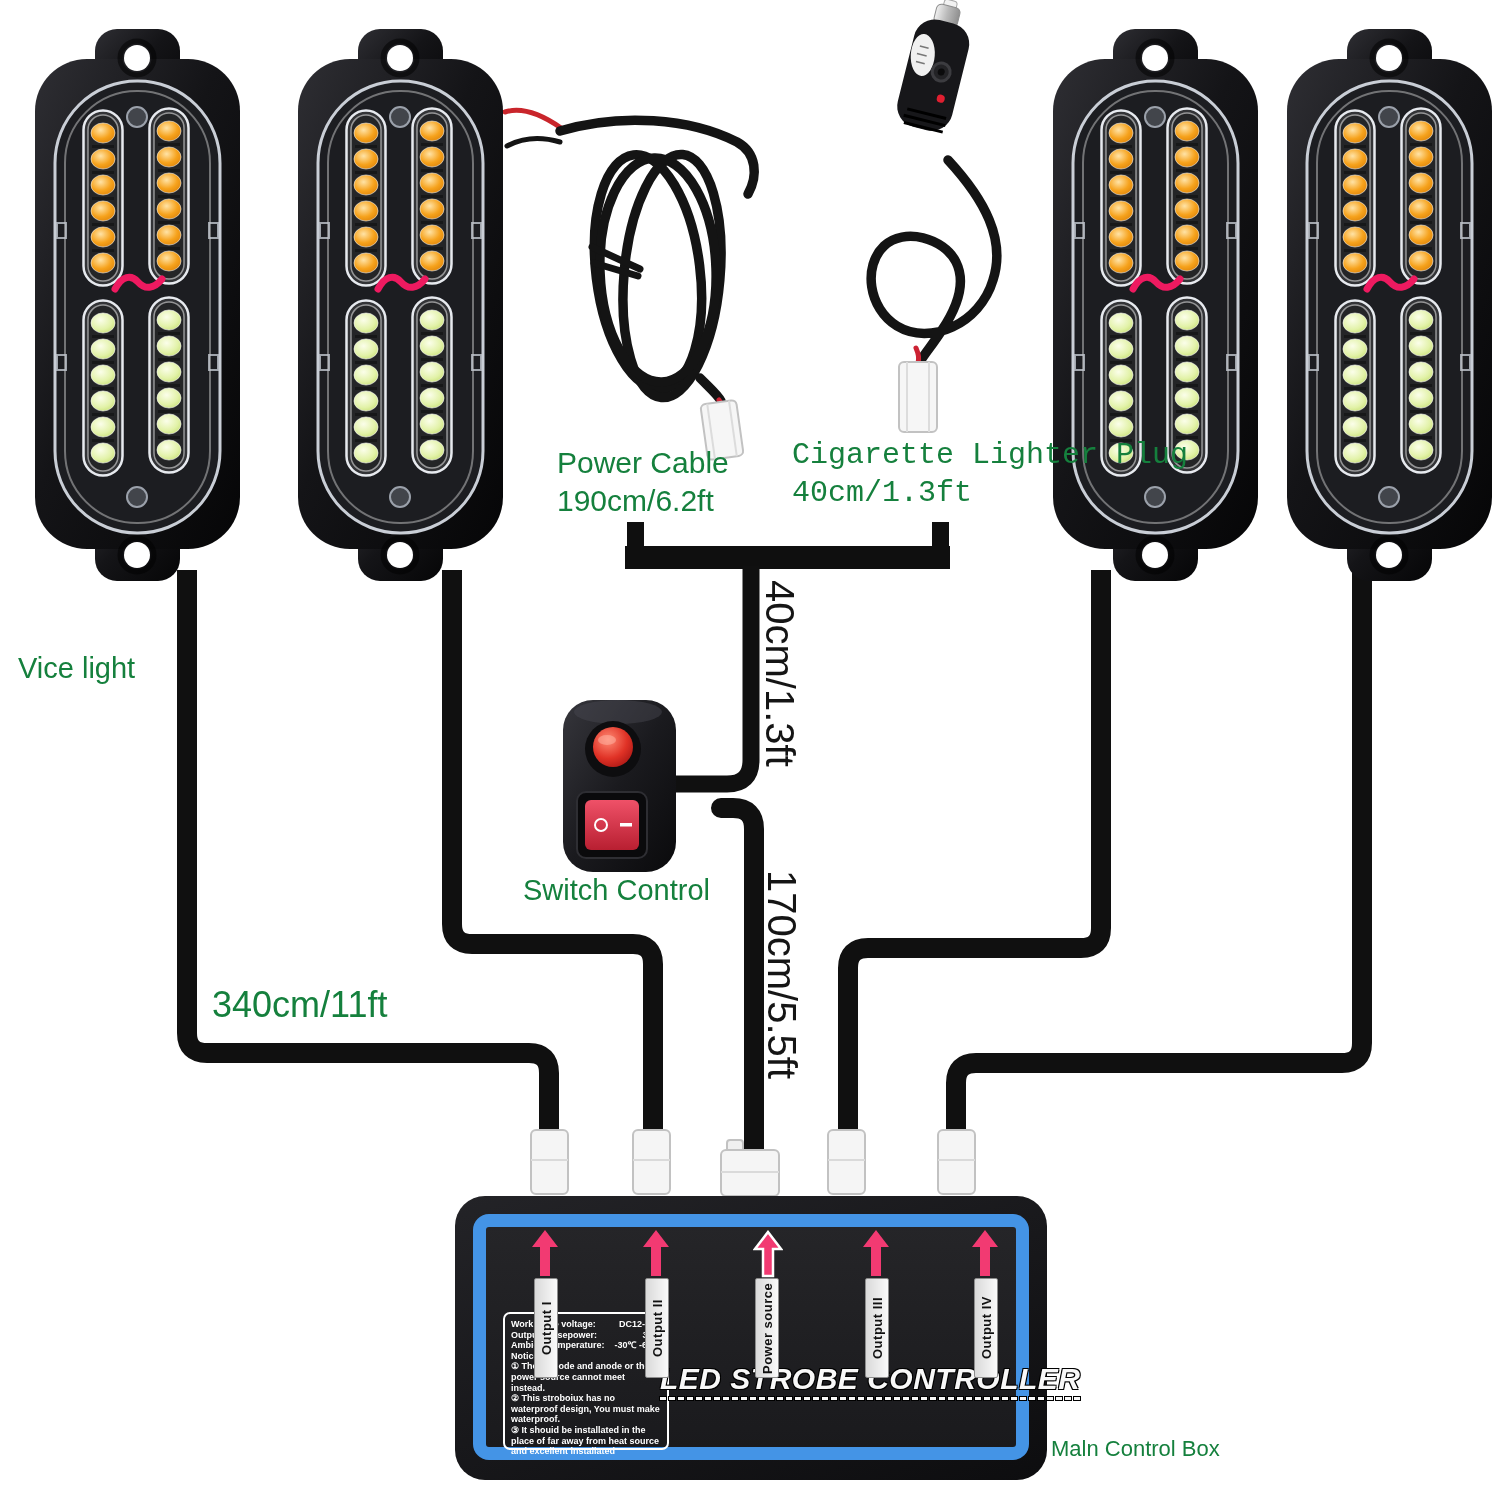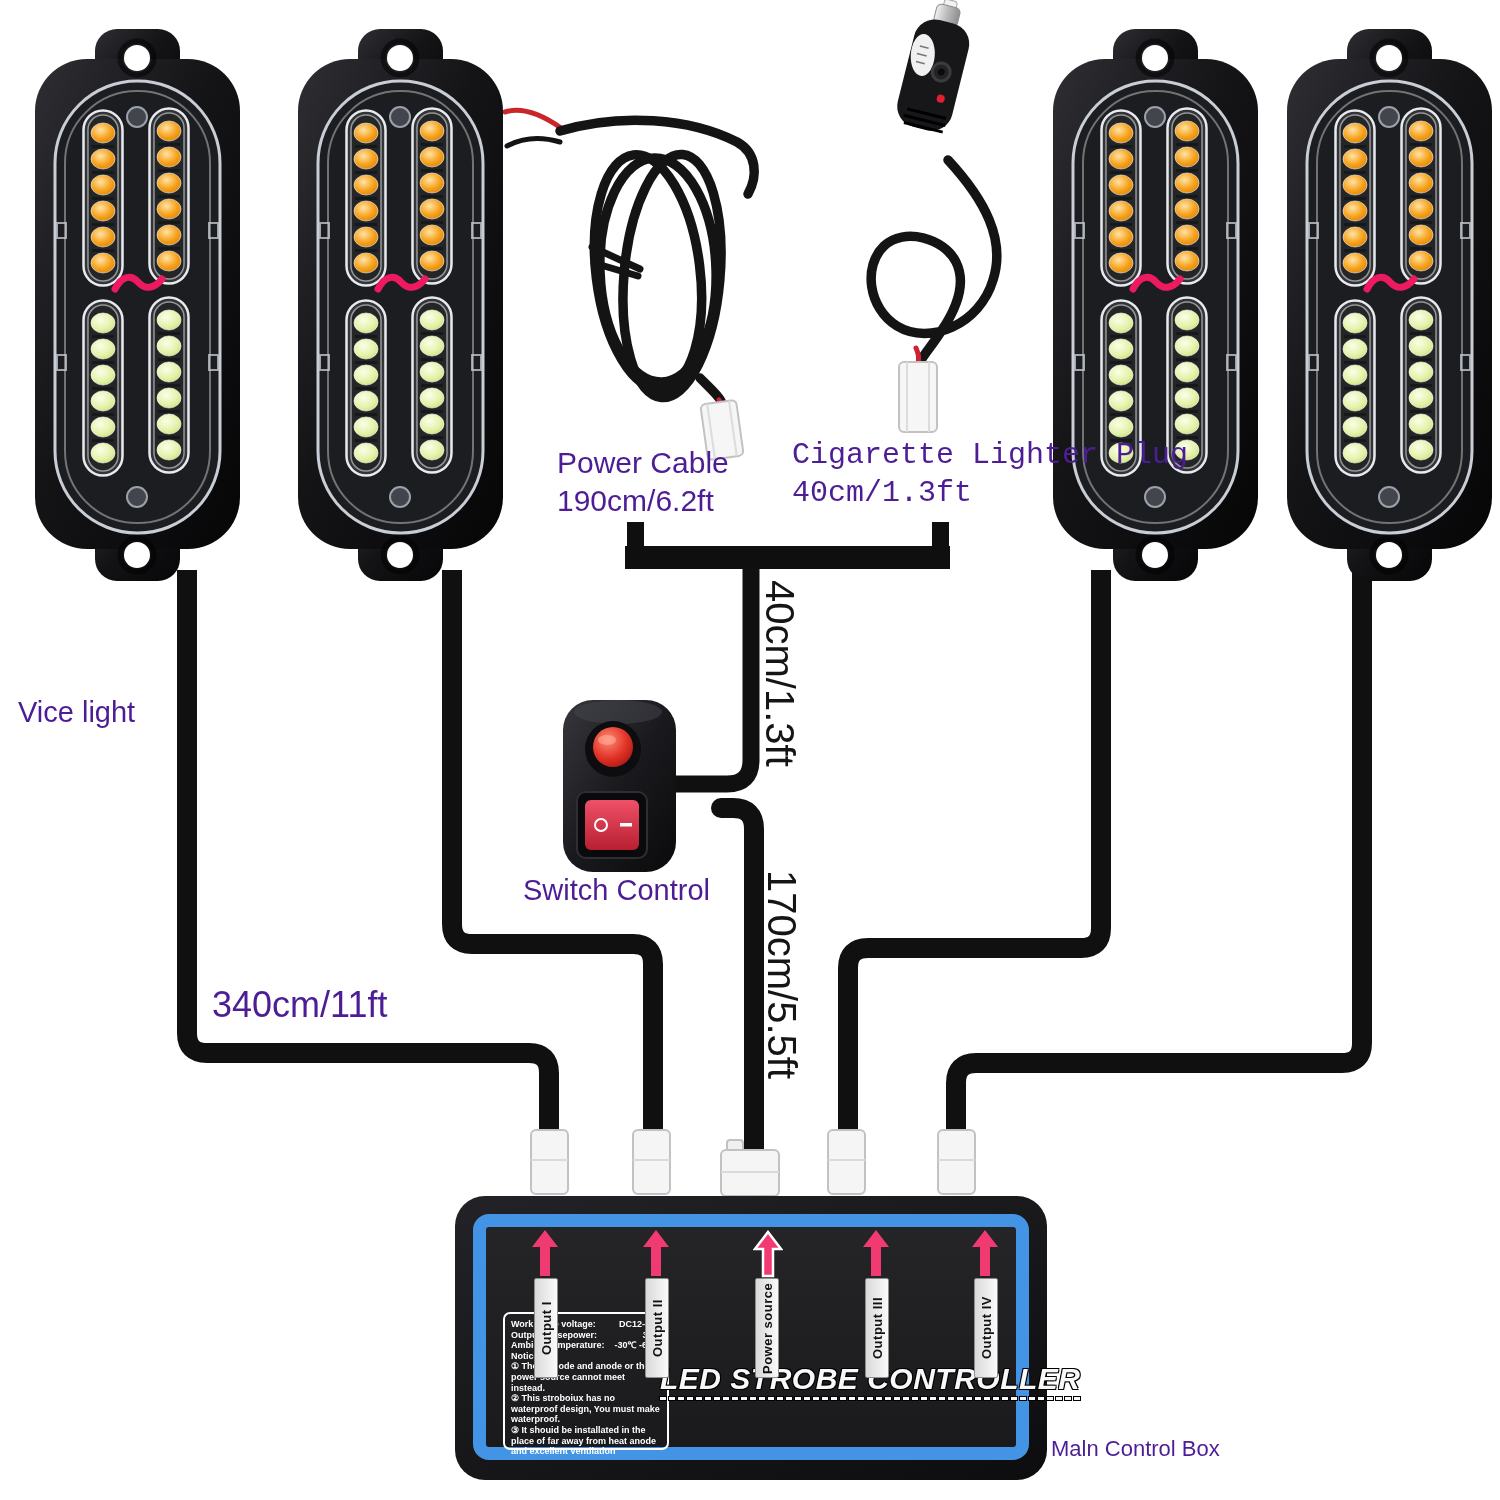--- a/index.html
+++ b/index.html
@@ -1,21 +1,21 @@
 <!DOCTYPE html>
 <html style="--accent: #4494e6; --arrow: #f23a72;"><head>
 <meta charset="utf-8">
 <style>
   html,body{margin:0;padding:0;background:#fff;}
   .canvas{position:relative;width:1500px;height:1500px;background:#fff;overflow:hidden;
           font-family:"Liberation Sans",sans-serif;color:#151515;}
   .gfx{position:absolute;left:0;top:0;z-index:1;}
-  .lbl{position:absolute;z-index:3;color:#4c1d95;white-space:nowrap;}
+  .lbl{position:absolute;z-index:3;color:#15803d;white-space:nowrap;}
   .lbl-2line{line-height:1.27;font-size:30px;}
-  .lbl-vice{left:18px;top:652px;font-size:29px;margin-top:44px;}
+  .lbl-vice{left:18px;top:652px;font-size:29px;}
   .lbl-power{left:557px;top:444px;}
   .lbl-cig{left:792px;top:436px;font-family:Liberation Mono, monospace;}
   .lbl-340{left:212px;top:984px;font-size:36px;}
   .lbl-switch{left:520px;top:874px;width:190px;text-align:right;font-size:29px;}
   .lbl-mainbox{left:1051px;top:1436px;font-size:22px;}
   .vtext{position:absolute;z-index:3;writing-mode:vertical-rl;font-size:40px;color:#151515;}
   .v40{left:757px;top:580px;}
   .v170{left:759px;top:870px;}
 
   
@@ -323,19 +323,19 @@
         <span>Output horsepower:</span>
         <span class="spec-val">30W</span>
       </div>
       <div class="spec-row">
         <span>Ambient temperature:</span>
         <span class="spec-val">-30℃ -60℃</span>
       </div>
       <div>Notice</div>
       <div class="notice-item">① The cathode and anode or the power source cannot meet instead.</div>
       <div class="notice-item">② This stroboiux has no waterproof design, You must make waterproof.</div>
-      <div class="notice-item">③ It shouid be installated in the place of far away from heat anode and excellent ventilation</div>
+      <div class="notice-item">③ It shouid be installated in the place of far away from heat source and excellent installated</div>
     </div>
 
     <div class="ctl-title">LED STROBE CONTROLLER</div>
   </div>
 
 </div>
 
 </body></html>

